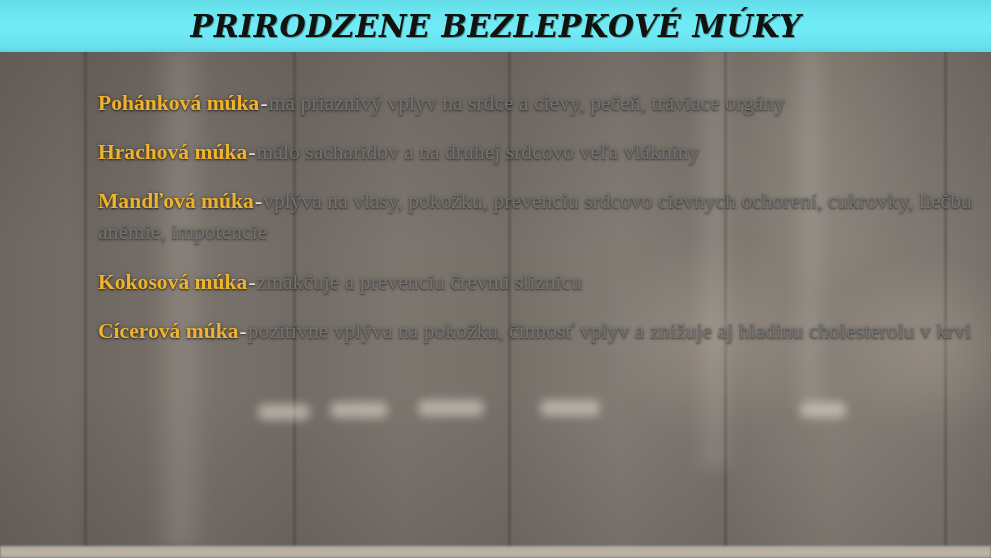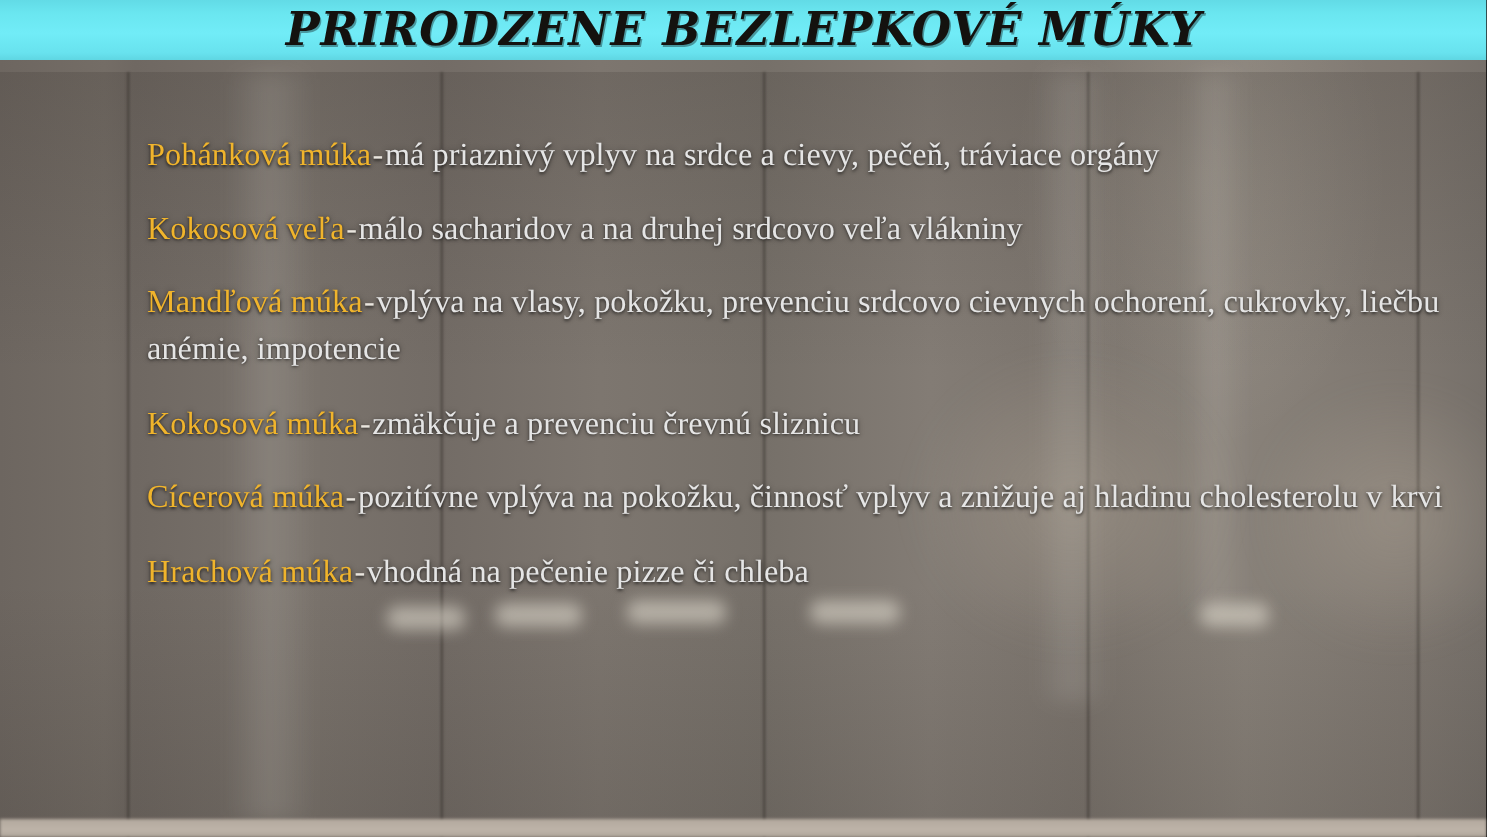--- a/index.html
+++ b/index.html
@@ -79,21 +79,21 @@
     border-radius: 50%;
     background: radial-gradient(ellipse at center, rgba(226,212,190,0.22), rgba(226,212,190,0) 68%);
     filter: blur(9px);
   }
 
   
   #titlebar {
     position: absolute;
     left: 0; top: 0;
     width: 991px;
-    height: 40px;
+    height: 52px;
     background: linear-gradient(180deg, #62dbe6 0%, #6ae6f0 22%, #71ecf7 55%, #68e2ee 88%, #5fd6e2 100%);
     display: flex;
     align-items: center;
     justify-content: center;
     overflow: hidden;
   }
   #title {
     font-family: "DejaVu Serif", "Liberation Serif", serif;
     font-weight: 700;
     font-style: italic;
@@ -115,29 +115,29 @@
   .row {
     margin-bottom: 18px;
     font-size: 21.5px;
     line-height: 31px;
     color: #f4f2ee;
     text-shadow: 0 1px 2px rgba(0,0,0,0.55), 0 0 4px rgba(0,0,0,0.30);
     letter-spacing: 0.05px;
   }
   .row.tall { margin-bottom: 19px; }
   .name {
-    font-weight: 400;
+    font-weight: 700;
     color: #f0b42c;
     text-shadow: 0 1px 2px rgba(0,0,0,0.6), 0 0 4px rgba(0,0,0,0.35);
   }
   .dash {
     color: #e9e5de;
     padding: 0 1px;
   }
-  .desc { color: #e5e5e5; }
+  .desc { color: #737373; }
 </style>
 </head>
 <body>
 
 <div id="screen">
 
   <div id="bg"></div>
   <div id="bg-top-shade"></div>
   <div id="bg-bottom-shade"></div>
 
@@ -166,33 +166,30 @@
     <div id="title">PRIRODZENE BEZLEPKOVÉ MÚKY</div>
   </div>
 
   <div id="list">
 
     <div class="row">
       <span class="name">Pohánková múka</span><span class="dash">-</span><span class="desc">má priaznivý vplyv na srdce a cievy, pečeň, tráviace orgány</span>
     </div>
 
     <div class="row">
-      <span class="name">Kokosová veľa</span><span class="dash">-</span><span class="desc">málo sacharidov a na druhej srdcovo veľa vlákniny</span>
+      <span class="name">Hrachová múka</span><span class="dash">-</span><span class="desc">málo sacharidov a na druhej srdcovo veľa vlákniny</span>
     </div>
 
     <div class="row tall">
       <span class="name">Mandľová múka</span><span class="dash">-</span><span class="desc">vplýva na vlasy, pokožku, prevenciu srdcovo cievnych ochorení, cukrovky, liečbu anémie, impotencie</span>
     </div>
 
     <div class="row">
       <span class="name">Kokosová múka</span><span class="dash">-</span><span class="desc">zmäkčuje a prevenciu črevnú sliznicu</span>
     </div>
 
     <div class="row tall">
       <span class="name">Cícerová múka</span><span class="dash">-</span><span class="desc">pozitívne vplýva na pokožku, činnosť vplyv a znižuje aj hladinu cholesterolu v krvi</span>
     </div>
 
-    <div class="row">
-      <span class="name">Hrachová múka</span><span class="dash">-</span><span class="desc">vhodná na pečenie pizze či chleba</span>
-    </div>
 
   </div>
 </div>
 
 </body></html>

